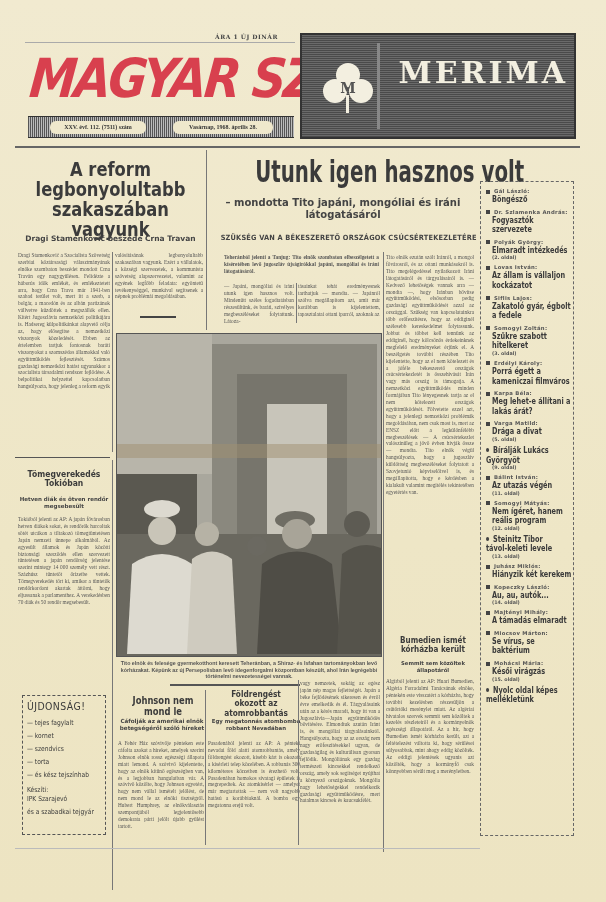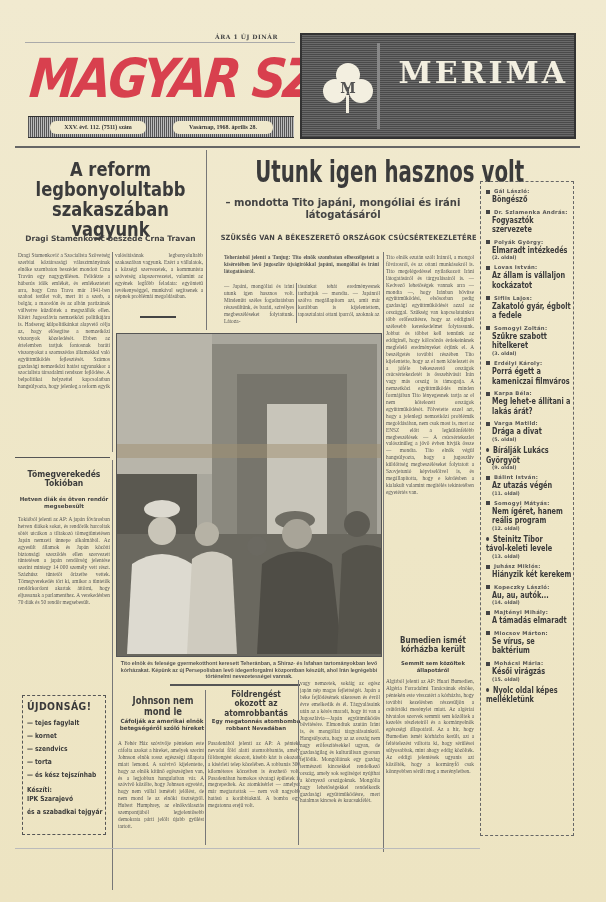--- a/index.html
+++ b/index.html
@@ -37,21 +37,21 @@
     .a1-c1 { position: absolute; left: 18px; top: 252px; width: 92px; height: 200px; }
     .a1-c2 { position: absolute; left: 115px; top: 252px; width: 88px; height: 60px; }
     .dash { position: absolute; background: #444; height: 2px; }
 
     
     .a2-title { position: absolute; left: 18px; top: 470px; width: 92px; font-size: 9px; transform: scaleX(0.85); }
     .a2-sub { position: absolute; left: 18px; top: 496px; width: 92px; font-size: 5.5px; line-height: 6.5px; }
     .a2-body { position: absolute; left: 18px; top: 516px; width: 92px; height: 170px; }
 
     
-    .ujd { position: absolute; left: 22px; top: 695px; width: 84px; height: 140px; border: 1.5px dashed #555; padding: 4px 4px; font-family: "DejaVu Sans", sans-serif; font-weight: bold; color: #3a3a3a; }
+    .ujd { position: absolute; left: 22px; top: 695px; width: 84px; height: 140px; border: 1.5px dashed #555; padding: 4px 4px; font-family: "DejaVu Sans", sans-serif; font-weight: normal; color: #3a3a3a; }
     .ujd .title { font-size: 11px; transform: scaleX(0.85); transform-origin: left; margin-bottom: 4px; letter-spacing: 0.5px; }
     .ujd .item { font-size: 7px; line-height: 13px; white-space: nowrap; transform: scaleX(0.85); transform-origin: left; }
     .ujd .maker { font-size: 7px; line-height: 9px; margin-top: 4px; transform: scaleX(0.85); transform-origin: left; white-space: nowrap; }
 
     
     .m-title { position: absolute; left: 210px; top: 156px; width: 266px; font-size: 30px; transform: scaleX(0.66); transform-origin: center top; white-space: nowrap; }
     .m-sub { position: absolute; left: 210px; top: 197px; width: 266px; font-size: 10px; line-height: 12px; }
     .m-kick { position: absolute; left: 210px; top: 233px; width: 266px; font-size: 7.2px; letter-spacing: 0.2px; transform: scaleX(0.92); transform-origin: center top; white-space: nowrap; }
     .m-lead { position: absolute; left: 224px; top: 254px; width: 155px; height: 26px; }
     .m-c1 { position: absolute; left: 224px; top: 283px; width: 70px; height: 40px; }

